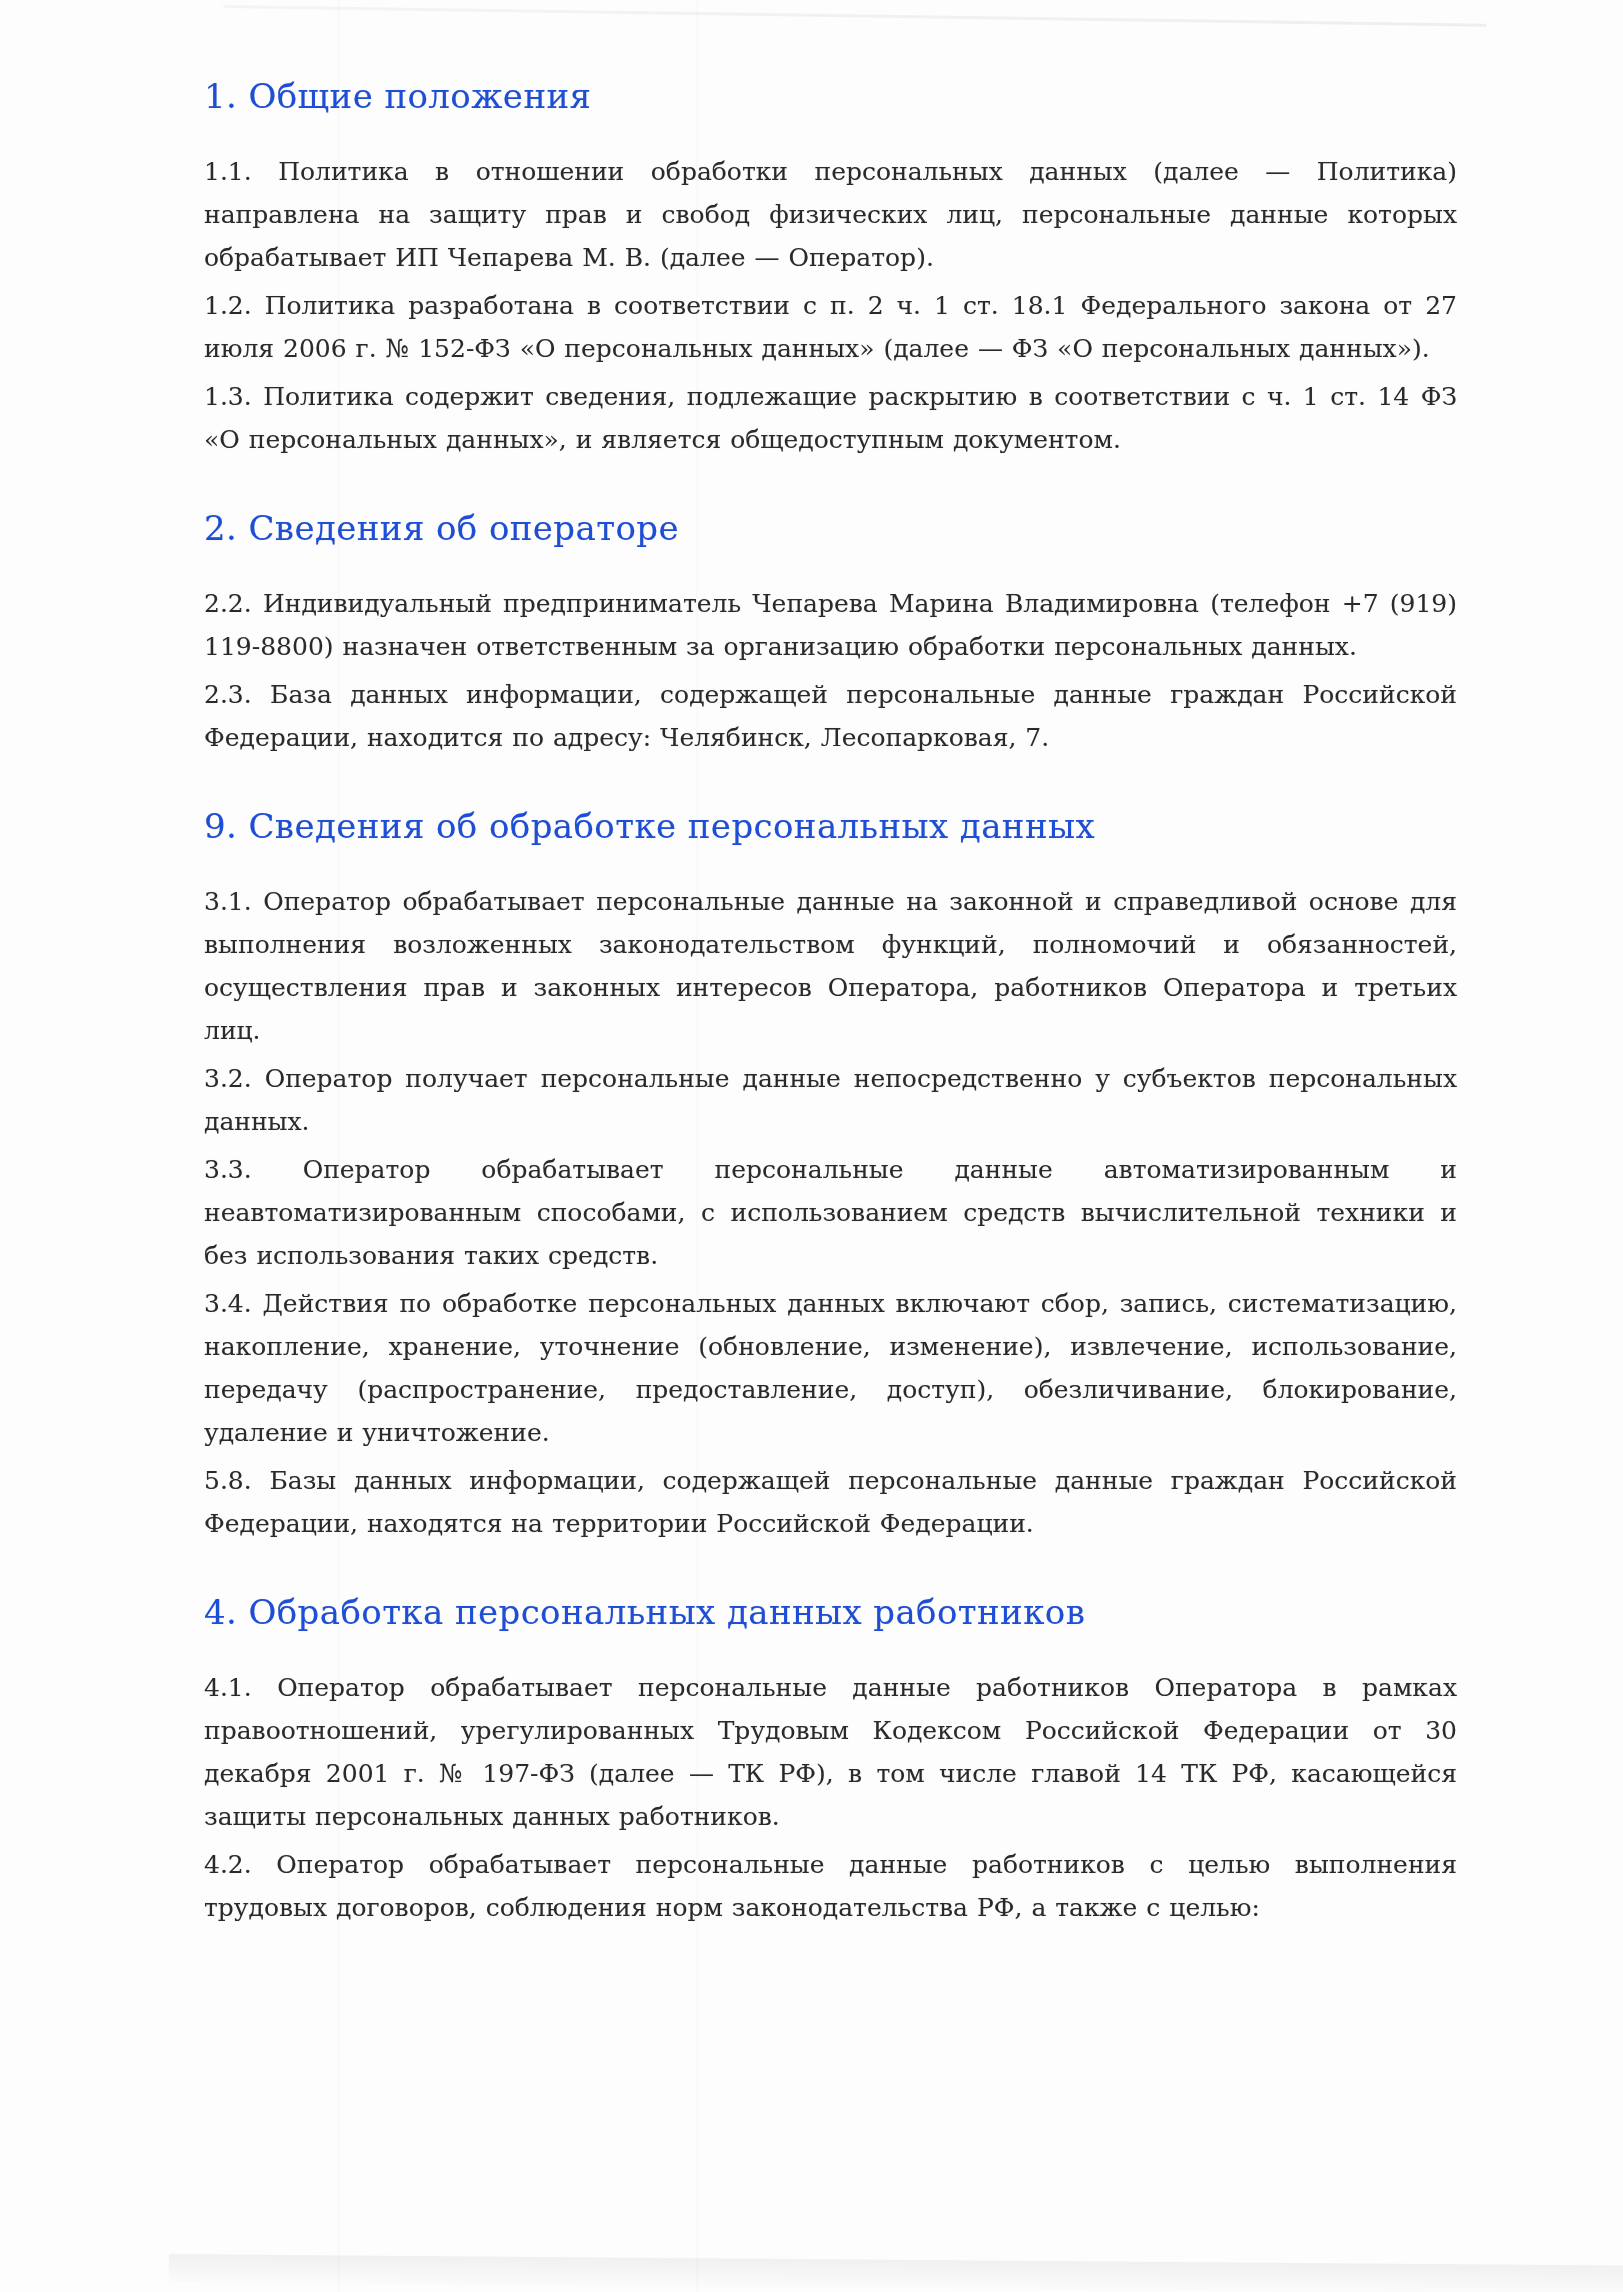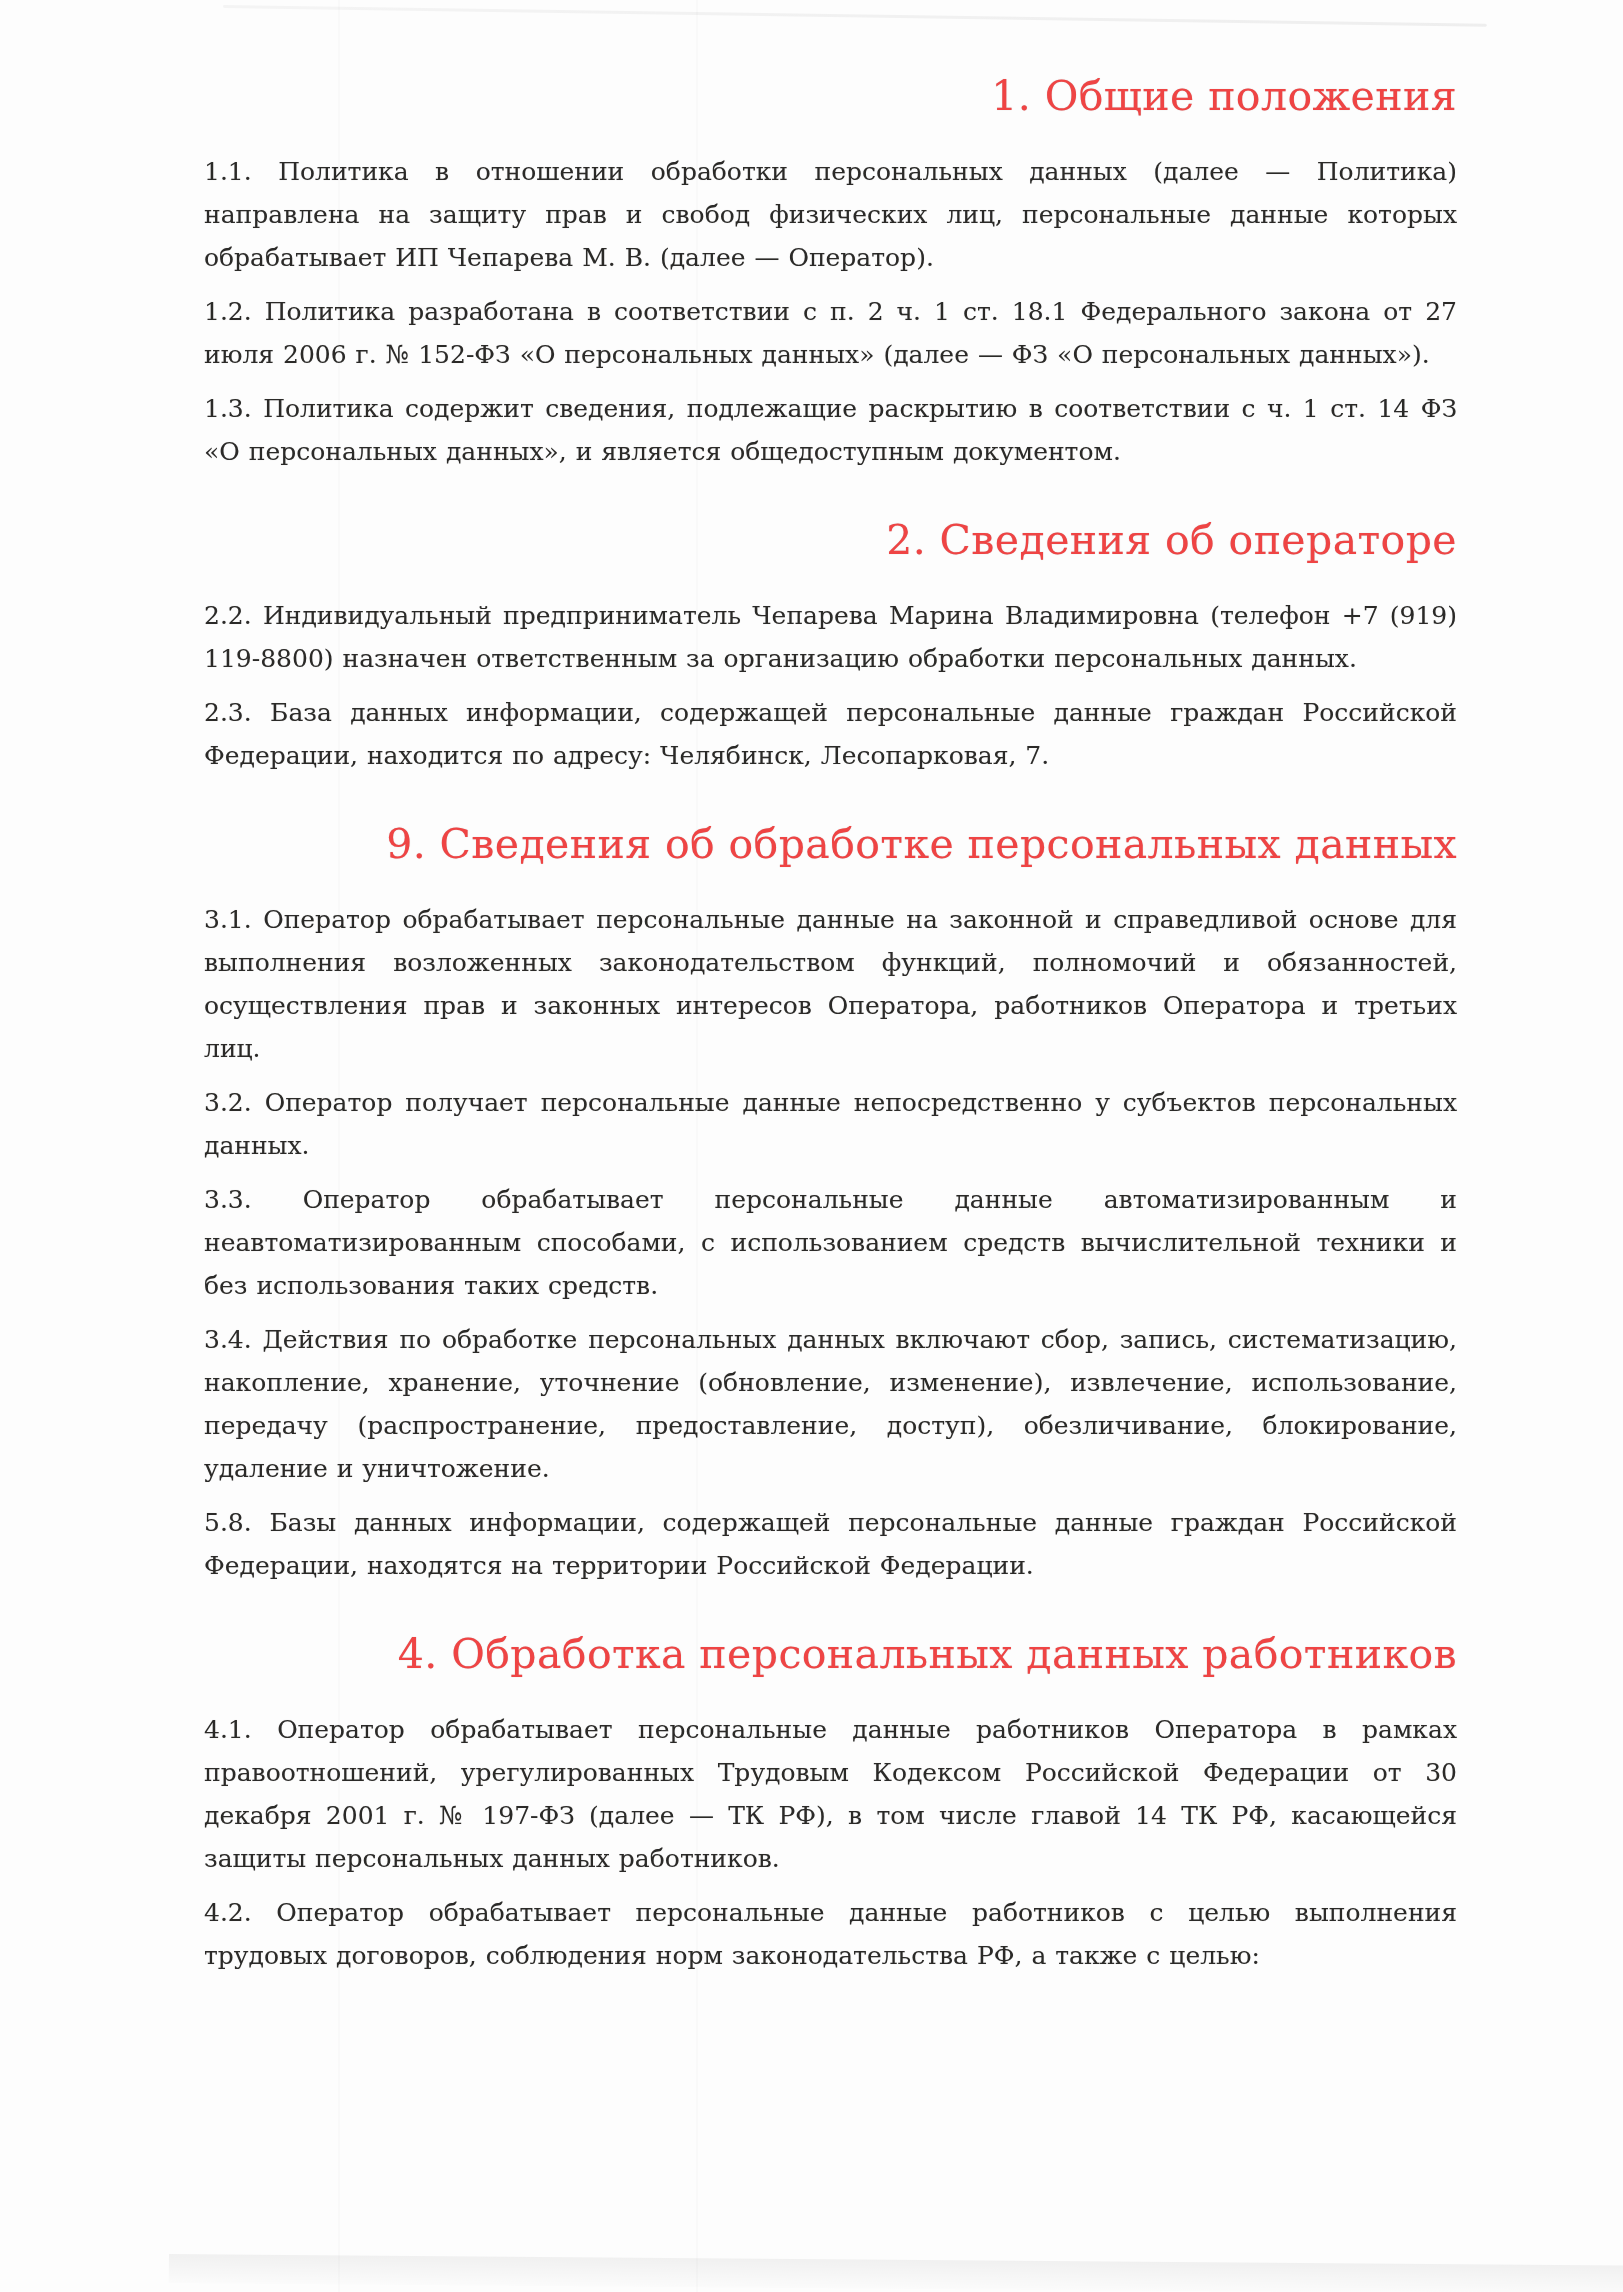--- a/index.html
+++ b/index.html
@@ -13,35 +13,35 @@
     font-family: "DejaVu Serif", "Liberation Serif", serif;
     color: #2b2a28;
   }
   .page {
     position: absolute;
     inset: 0;
     padding: 76px 166px 0 204px;
     background: transparent;
   }
   .sec-heading {
-    font-size: 41px;
+    font-size: 34px;
     line-height: 41px;
     font-weight: normal;
-    text-align: right;
-    color: #ef4444;
+    text-align: left;
+    color: #1d4ed8;
     margin: 47px 0 33px 0;
     letter-spacing: 0.4px;
     text-shadow: 0 0 1px rgba(20,20,20,0.22);
   }
   section:first-of-type .sec-heading { margin-top: 0; }
   .para {
     font-size: 25px;
     line-height: 43px;
     text-align: justify;
-    margin-top: 11px;
+    margin-top: 5px;
     color: #2b2a28;
     text-shadow: 0 0 1px rgba(20,20,20,0.18);
     word-spacing: 1px;
   }
   section .para:first-of-type { margin-top: 12px; }
   
   .scan-line-top {
     position: absolute;
     top: 4.9px; left: 223px;
     width: 1264px; height: 2.9px;

